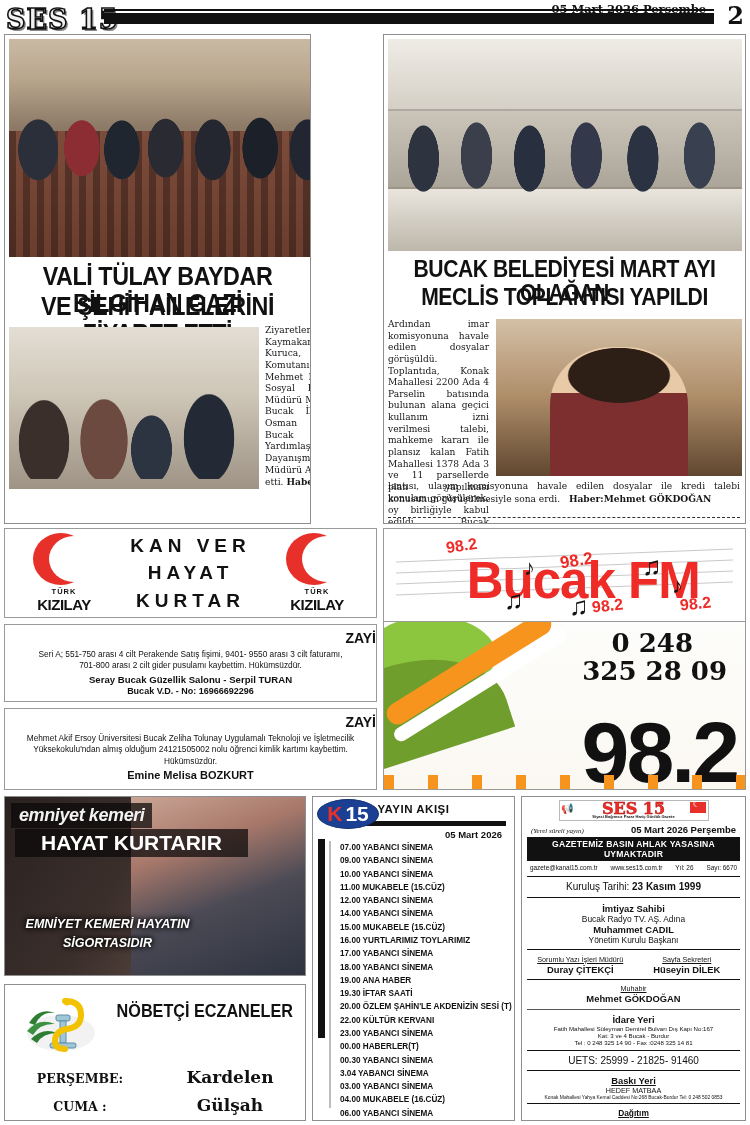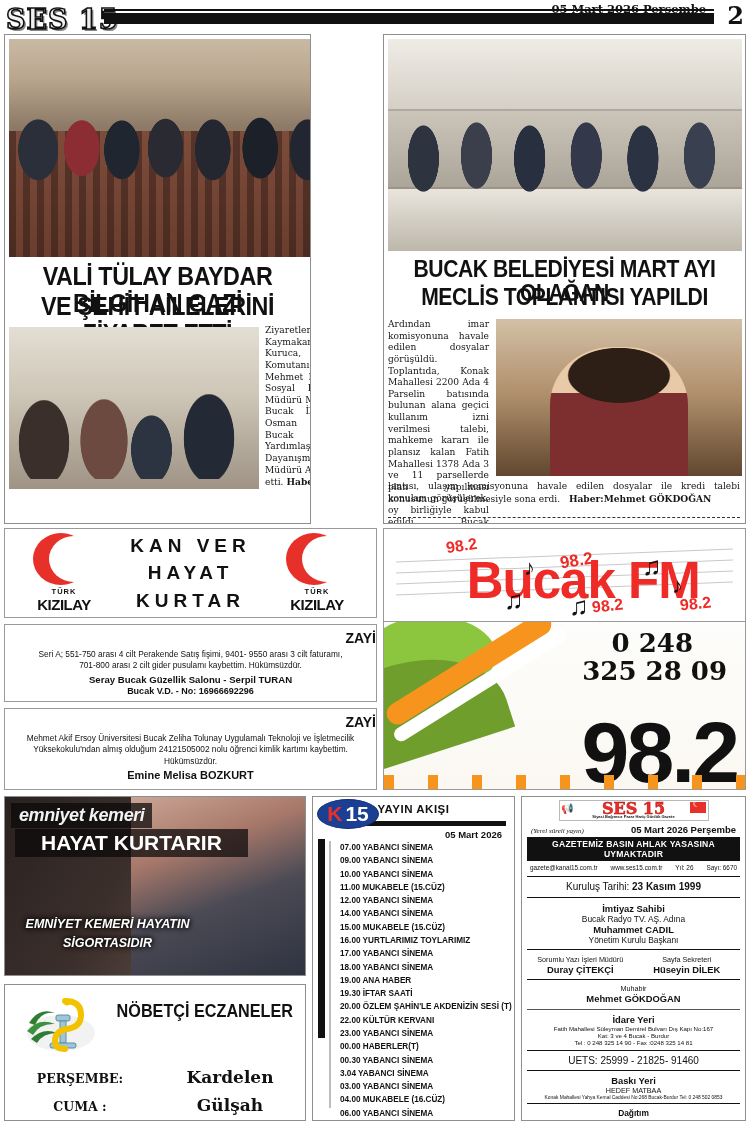--- a/index.html
+++ b/index.html
@@ -239,21 +239,21 @@
   .imp-date { font-weight:bold; font-size:9.5px; color:#111; }
   .imp-black { background:#111; color:#fff; text-align:center; font-weight:bold; font-size:8.6px;
                padding:2px 0; letter-spacing:.2px; }
   .imp-cells { display:flex; justify-content:space-between; font-size:6.4px; color:#111; padding:3px 3px; }
   .imp-hr { height:1px; background:#111; margin:2px 0; }
   .imp-hr2 { height:1px; background:#555; margin:3px 0; }
   .imp-center { text-align:center; }
   .imp-f8 { font-size:8.4px; color:#111; }
   .imp-f9b { font-size:9.4px; font-weight:bold; color:#111; }
   .imp-f10 { font-size:10px; color:#111; }
-  .imp-u { }
+  .imp-u { text-decoration:underline; }
   .imp-two { display:flex; }
   .imp-two > div { flex:1; text-align:center; }
   .imp-f7 { font-size:7.2px; color:#111; }
   .imp-f6 { font-size:6.1px; color:#111; }
   .imp-f5 { font-size:4.9px; color:#111; }
 
   .dashrule { position:absolute; border-top:1px dashed #333; }
 </style>
 </head>
 <body>

